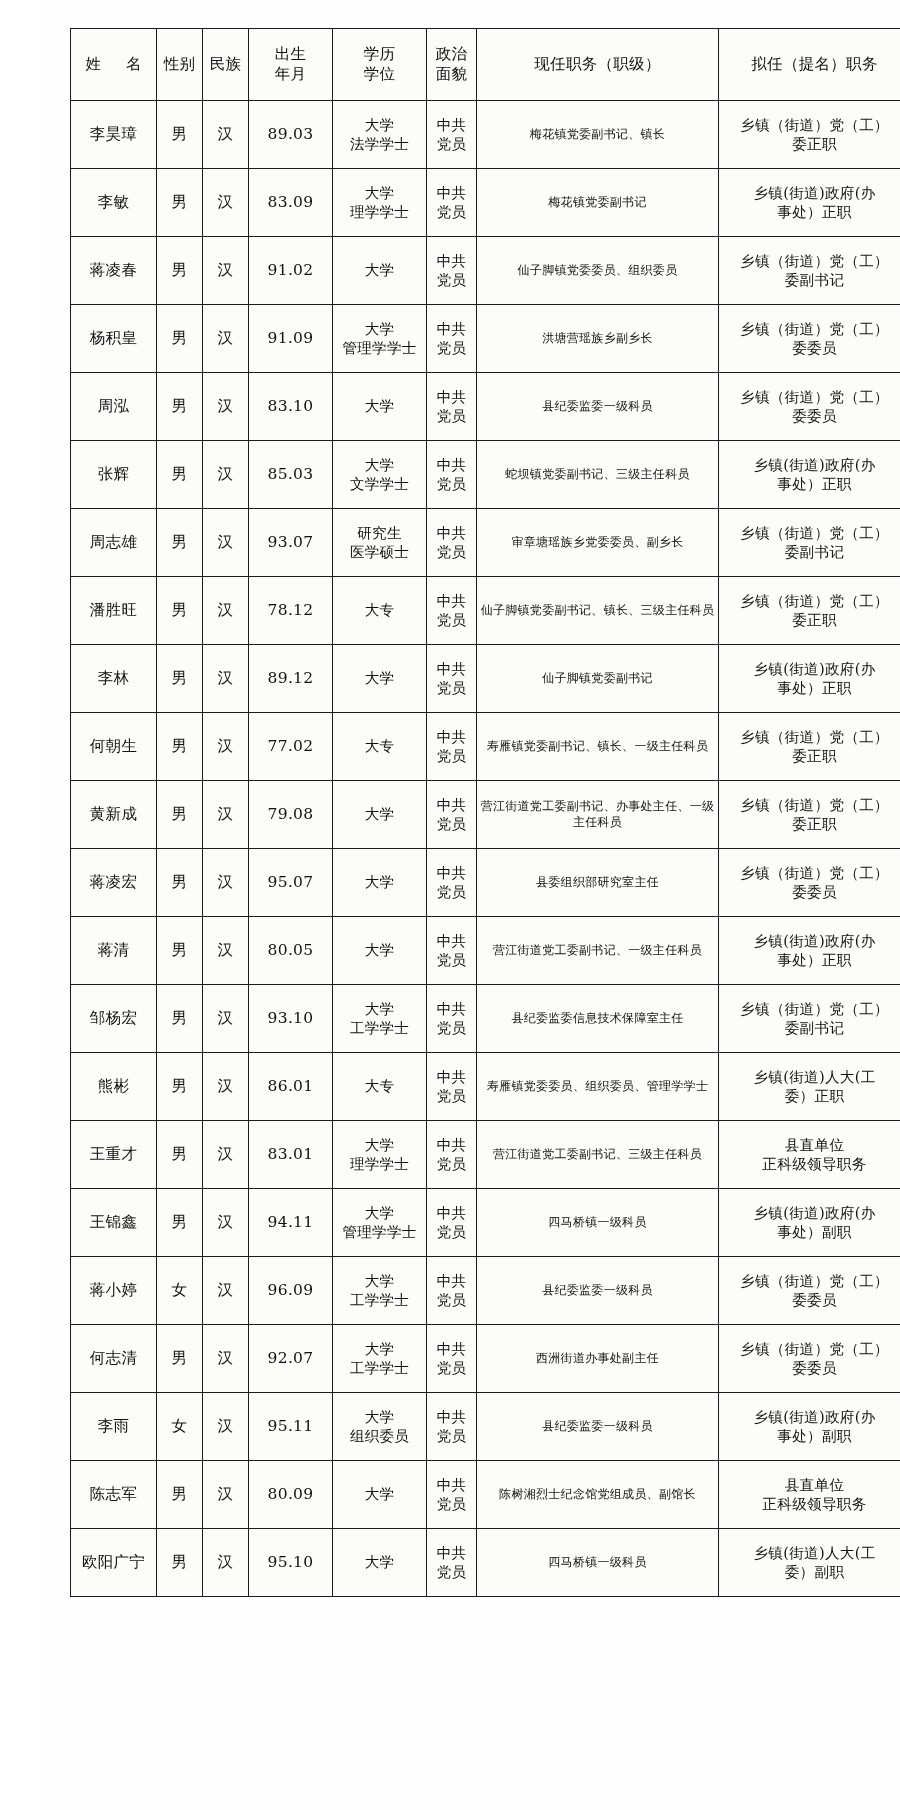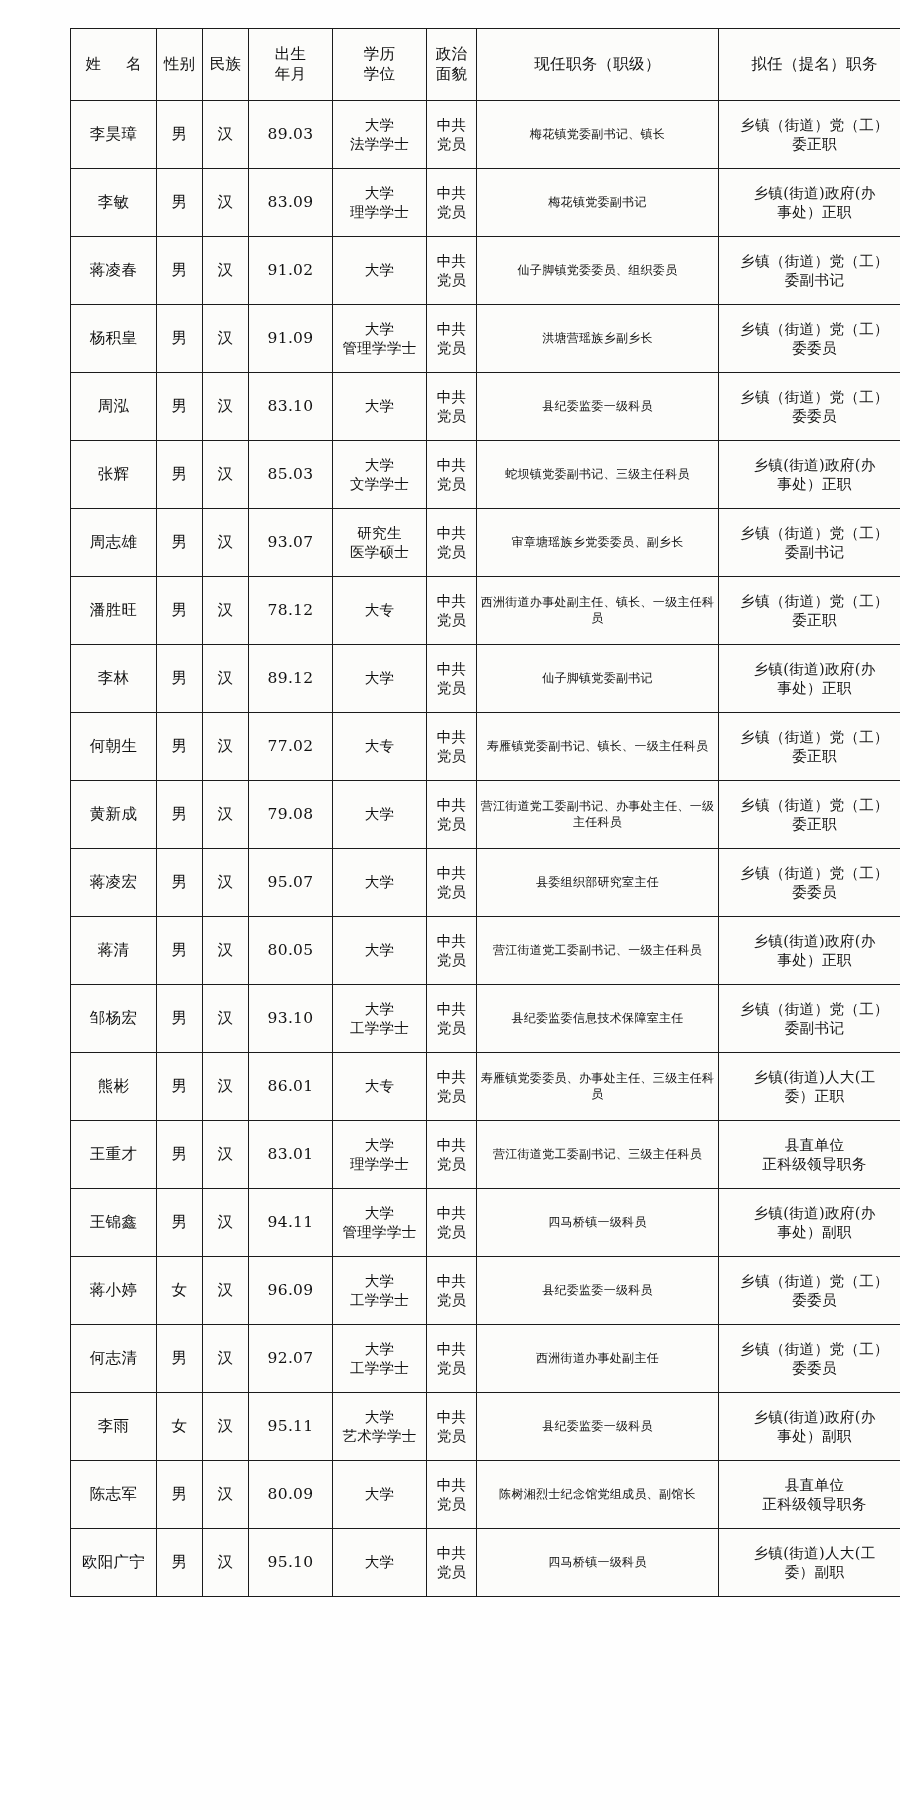--- a/index.html
+++ b/index.html
@@ -262,21 +262,21 @@
           <td class="col-ethnic">汉</td>
           <td class="col-birth">78.12</td>
           <td class="col-edu two-line">
             <span>大专</span>
             <span></span>
           </td>
           <td class="col-party two-line">
             <span>中共</span>
             <span>党员</span>
           </td>
-          <td class="col-current">西洲街道办事处副主任、镇长、一级主任科员</td>
+          <td class="col-current">仙子脚镇党委副书记、镇长、三级主任科员</td>
           <td class="col-propose two-line">
             <span>乡镇（街道）党（工）</span>
             <span>委正职</span>
           </td>
         </tr>
         <tr>
           <td class="col-name">李林</td>
           <td class="col-sex">男</td>
           <td class="col-ethnic">汉</td>
           <td class="col-birth">89.12</td>
@@ -395,21 +395,21 @@
           <td class="col-ethnic">汉</td>
           <td class="col-birth">86.01</td>
           <td class="col-edu two-line">
             <span>大专</span>
             <span></span>
           </td>
           <td class="col-party two-line">
             <span>中共</span>
             <span>党员</span>
           </td>
-          <td class="col-current">寿雁镇党委委员、办事处主任、三级主任科员</td>
+          <td class="col-current">寿雁镇党委委员、组织委员、管理学学士</td>
           <td class="col-propose two-line">
             <span>乡镇(街道)人大(工</span>
             <span>委）正职</span>
           </td>
         </tr>
         <tr>
           <td class="col-name">王重才</td>
           <td class="col-sex">男</td>
           <td class="col-ethnic">汉</td>
           <td class="col-birth">83.01</td>
@@ -484,21 +484,21 @@
             <span>委委员</span>
           </td>
         </tr>
         <tr>
           <td class="col-name">李雨</td>
           <td class="col-sex">女</td>
           <td class="col-ethnic">汉</td>
           <td class="col-birth">95.11</td>
           <td class="col-edu two-line">
             <span>大学</span>
-            <span>艺术学学士</span>
+            <span>组织委员</span>
           </td>
           <td class="col-party two-line">
             <span>中共</span>
             <span>党员</span>
           </td>
           <td class="col-current">县纪委监委一级科员</td>
           <td class="col-propose two-line">
             <span>乡镇(街道)政府(办</span>
             <span>事处）副职</span>
           </td>

